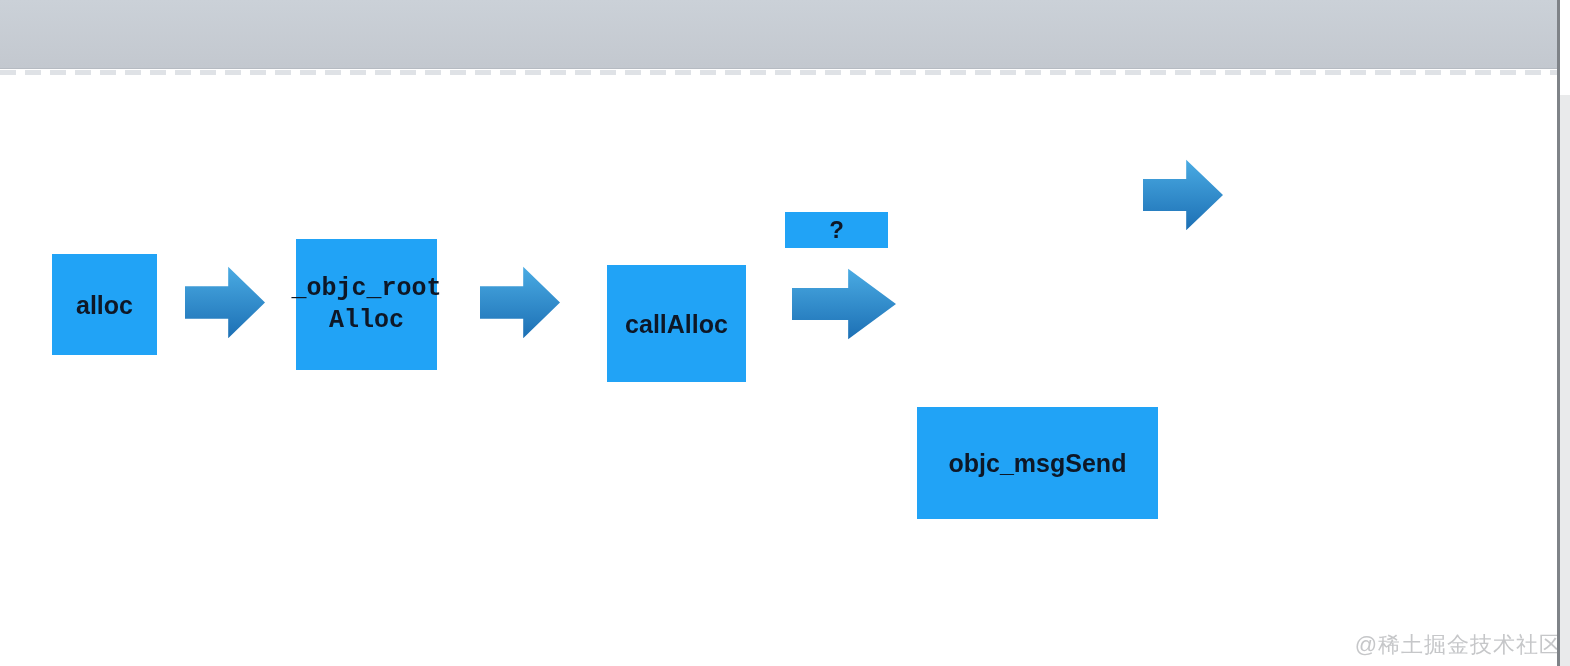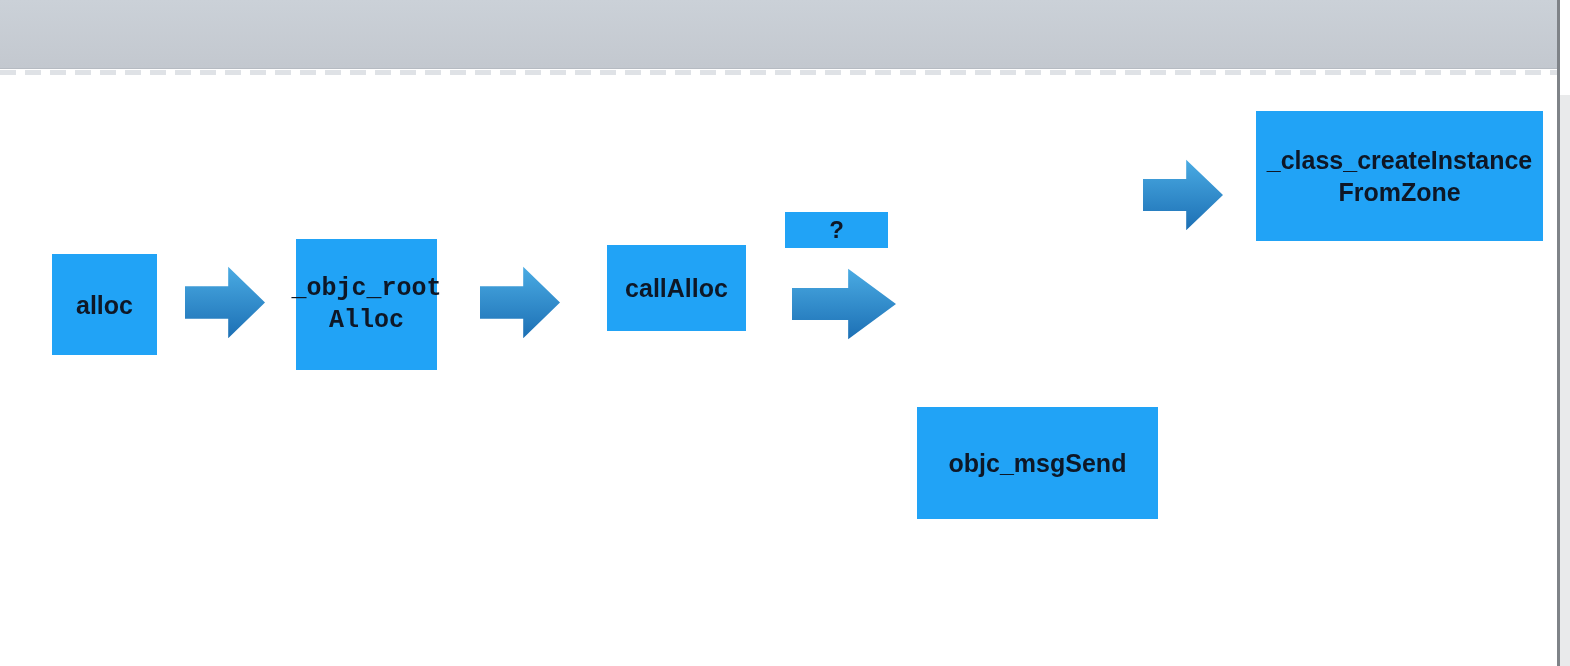--- a/index.html
+++ b/index.html
@@ -40,21 +40,21 @@
     line-height: 1.28;
     display: flex;
     align-items: center;
     justify-content: center;
     text-align: center;
     white-space: pre-line;
   }
   
   .n-alloc                  { left: 52px;   top: 179px; width: 105px; height: 101px; }
   .n-root-alloc             { left: 296px;  top: 164px; width: 141px; height: 131px; font-family: Liberation Mono, monospace; }
-  .n-call-alloc             { left: 607px;  top: 170px; width: 139px; height: 86px;  }
+  .n-call-alloc             { left: 607px;  top: 190px; width: 139px; height: 117px;  }
   .n-question               { left: 785px;  top: 137px; width: 103px; height: 36px; font-size: 24px; }
   .n-root-alloc-with-zone   { left: 917px;  top: 53px;  width: 194px; height: 132px; }
   .n-create-instance        { left: 1256px; top: 36px;  width: 287px; height: 130px; }
   .n-objc-msgsend           { left: 917px;  top: 332px; width: 241px; height: 112px;  }
 
   .arrow { position: absolute; display: block; }
   .a-1 { left: 185px;  top: 187px; width: 80px;  height: 81px; }
   .a-2 { left: 480px;  top: 187px; width: 80px;  height: 81px; }
   .a-3 { left: 792px;  top: 189px; width: 104px; height: 80px; }
   .a-4 { left: 1143px; top: 80px;  width: 80px;  height: 80px; }
@@ -138,31 +138,28 @@
 
     <svg class="arrow a-3" viewBox="0 0 100 100" preserveAspectRatio="none">
       <polygon points="0,30 54,30 54,6 100,50 54,94 54,70 0,70" fill="url(#arrowGrad)"></polygon>
     </svg>
 
 
     <svg class="arrow a-4" viewBox="0 0 100 100" preserveAspectRatio="none">
       <polygon points="0,30 54,30 54,6 100,50 54,94 54,70 0,70" fill="url(#arrowGrad)"></polygon>
     </svg>
 
-    <div class="node n-create-instance">
-      <span>_class_createInstance
-FromZone</span>
-    </div>
 
     <div class="node n-objc-msgsend">
       <span>objc_msgSend</span>
     </div>
 
   </div>
 
+  <div class="watermark">@稀土掘金技术社区</div>
 
   <div class="right-rail">
     <div class="rail-line"></div>
     <div class="rail-track"></div>
     <div class="rail-thumb"></div>
   </div>
 
 </div>
 
 </body></html>

